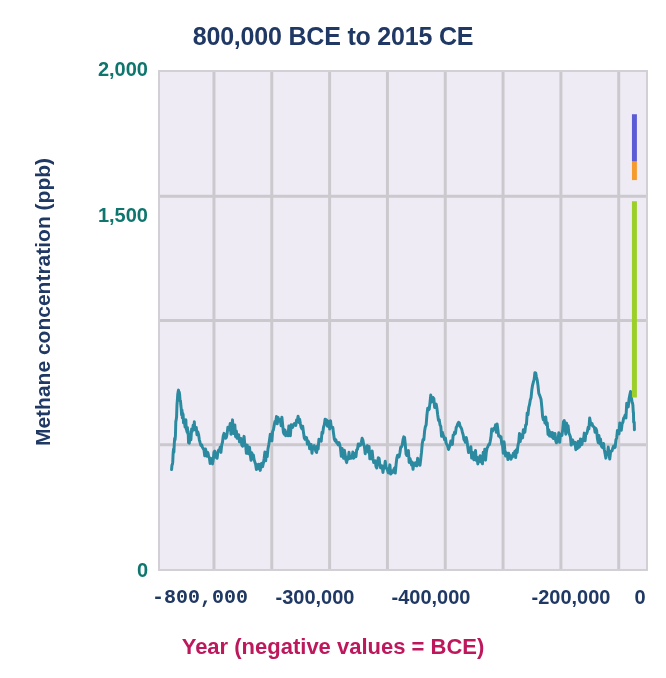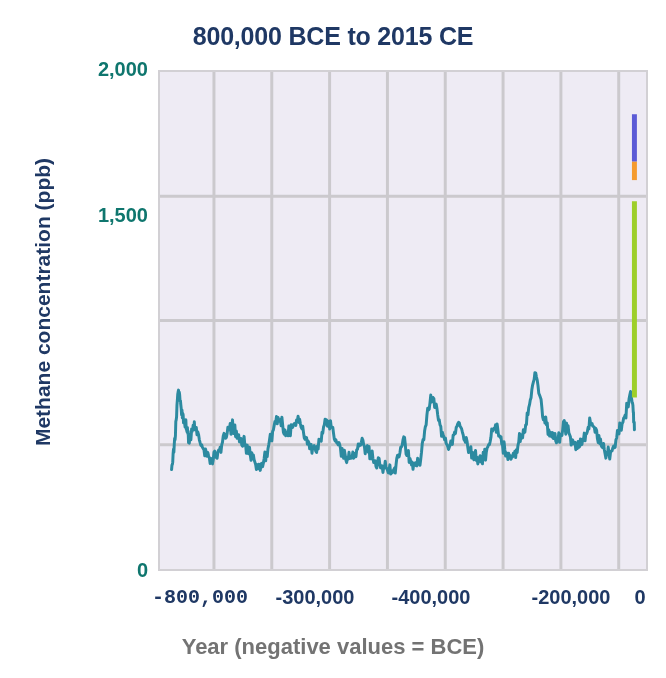--- a/index.html
+++ b/index.html
@@ -102,21 +102,21 @@
   }
 
   #x-axis-title {
     position: absolute;
     left: 0;
     top: 634px;
     width: 666px;
     text-align: center;
     font-size: 22px;
     font-weight: bold;
-    color: #737373;
+    color: #be185d;
     white-space: nowrap;
   }
 </style>
 </head>
 <body>
 
 <div id="chart-figure">
 
   <div id="chart-title">800,000 BCE to 2015 CE</div>
 

